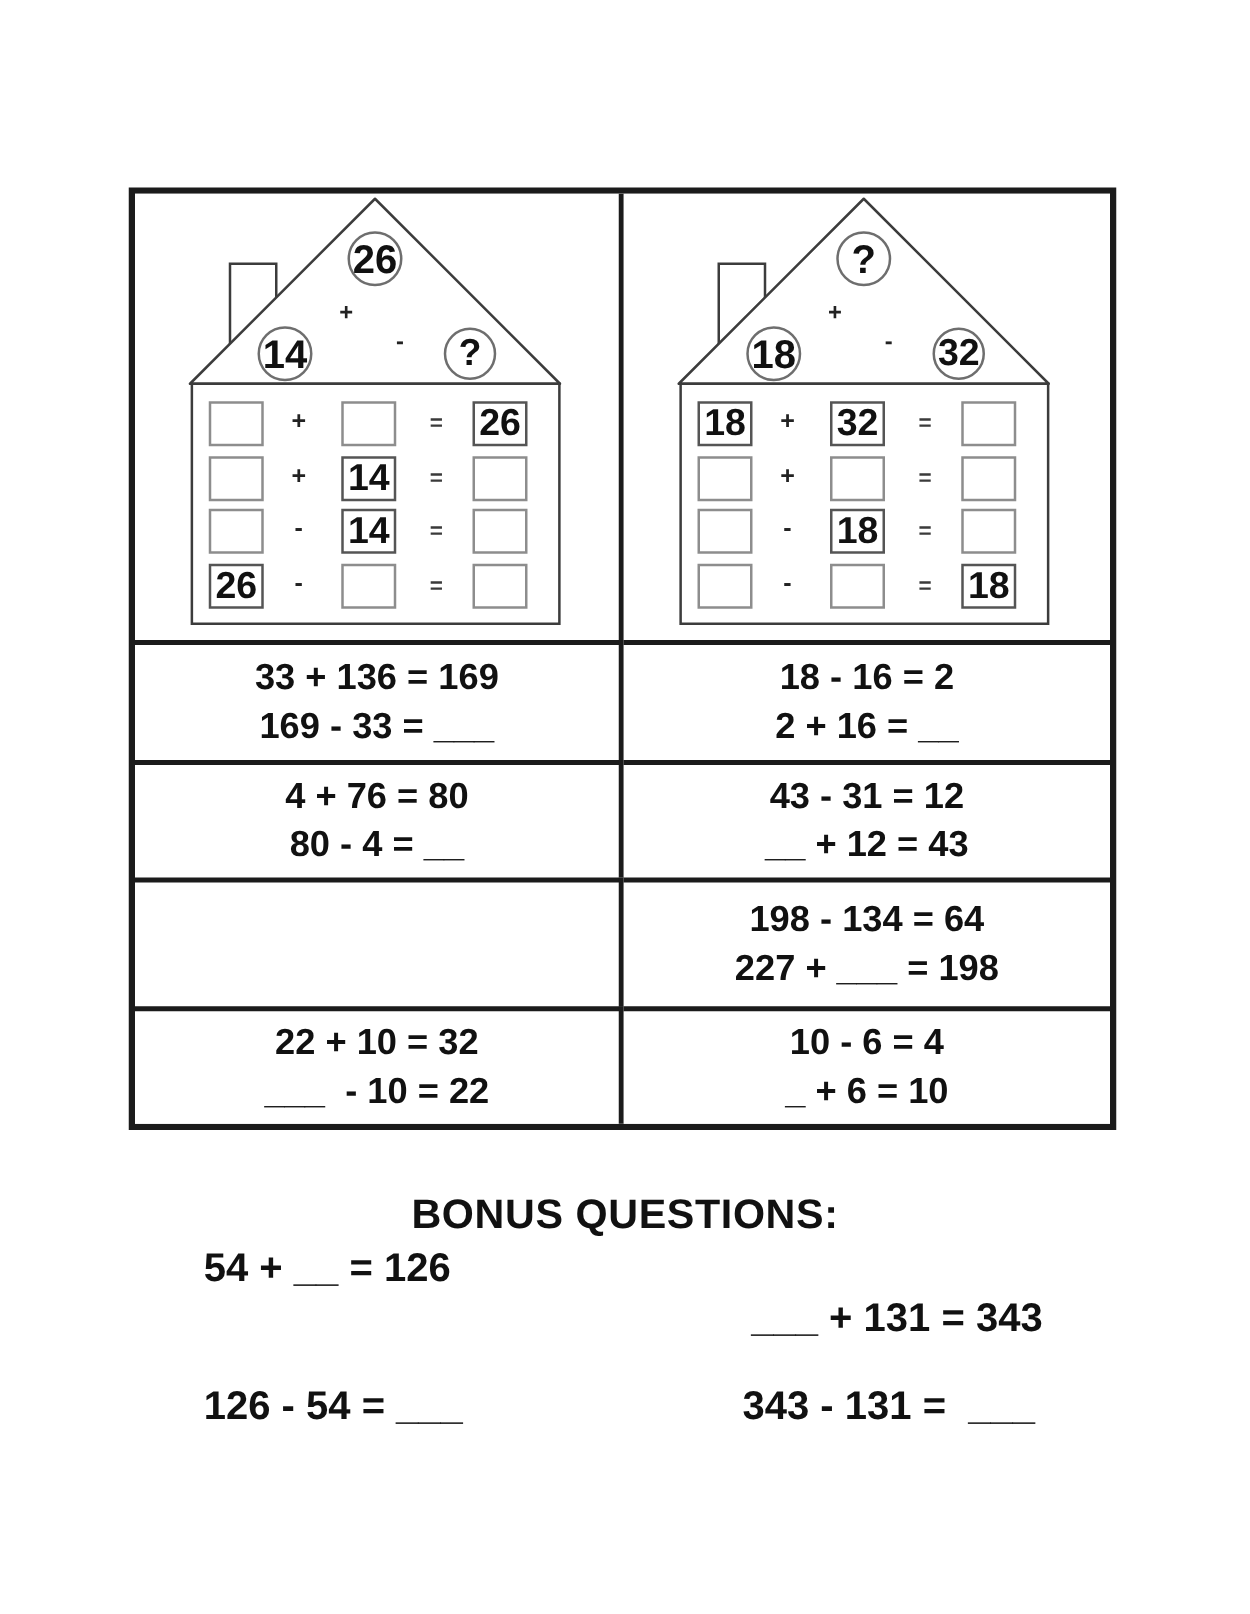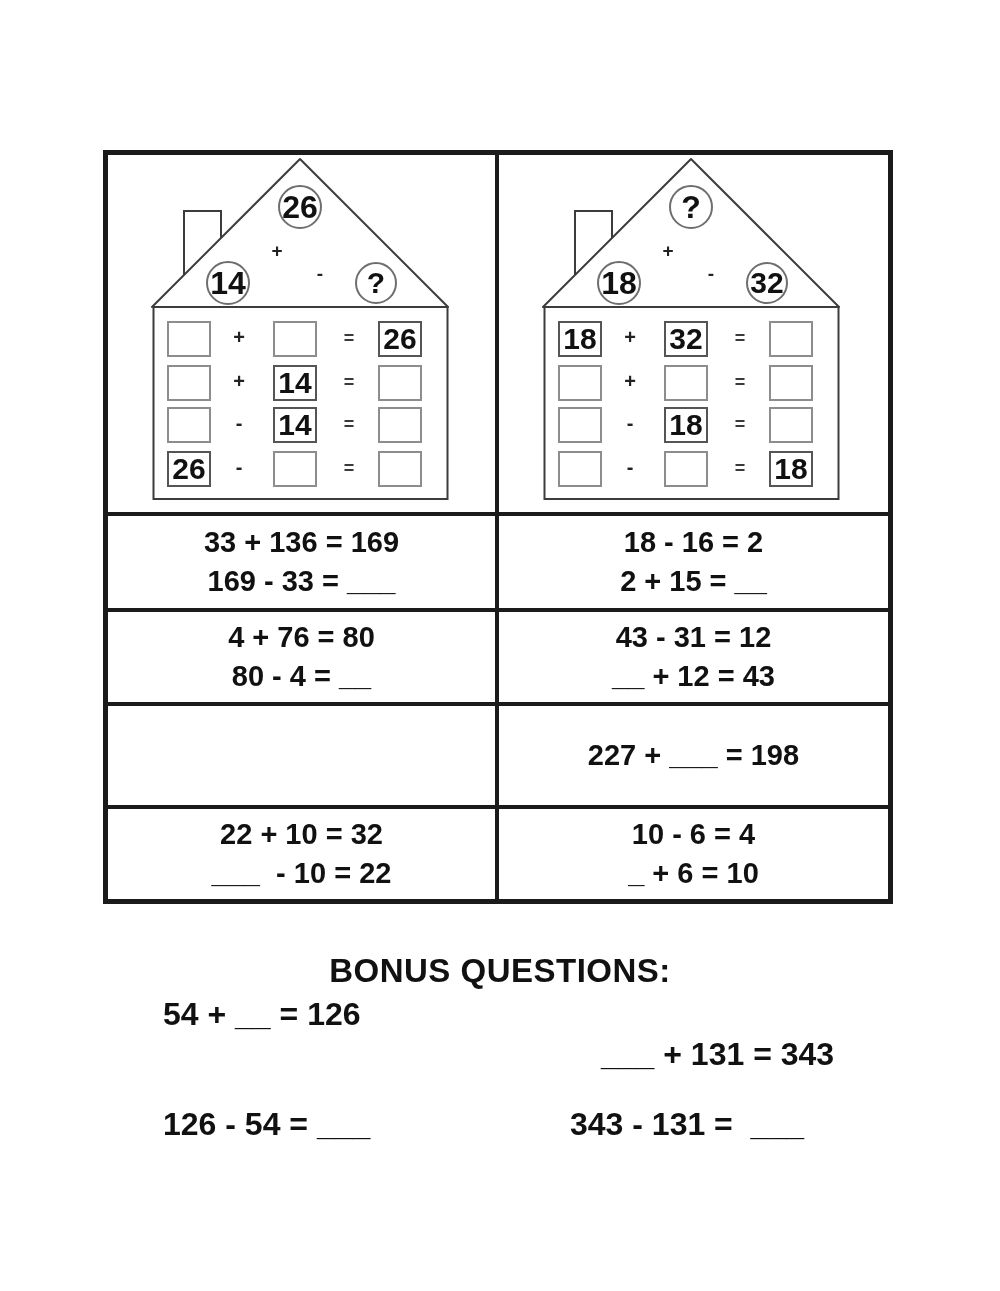--- a/index.html
+++ b/index.html
@@ -38,21 +38,21 @@
   .prob-cell{display:flex;flex-direction:column;align-items:center;justify-content:center;
     font-size:29px;font-weight:bold;line-height:39px;white-space:pre;}
 
   
   .bonus-title{position:absolute;left:0;top:952px;width:1000px;text-align:center;
     font-size:33px;font-weight:bold;letter-spacing:.5px;}
   .bonus-eq{position:absolute;font-size:32px;font-weight:bold;white-space:pre;}
   .b-l1{left:163px;top:996px}
   .b-l2{left:163px;top:1106px}
   .b-r1{left:601px;top:1036px}
-  .b-r2{left:570px;top:1106px}
+  .b-r2{left:594px;top:1106px}
 </style>
 </head>
 <body>
 
 <div class="table">
 
   <div class="cell col-l">
     <div class="house">
       <svg class="house-svg" width="387" height="357" viewBox="0 0 387 357">
         <rect x="76" y="56" width="37" height="70" fill="#ffffff" stroke="#3c3c3c" stroke-width="2"></rect>
@@ -141,35 +141,36 @@
       </div>
     </div>
   </div>
 
   <div class="cell col-l row-b prob-cell">
     <div>33 + 136 = 169</div>
     <div>169 - 33 = ___</div>
   </div>
   <div class="cell row-b prob-cell">
     <div>18 - 16 = 2</div>
-    <div>2 + 15 = __</div>
+    <div>2 + 16 = __</div>
   </div>
 
   <div class="cell col-l row-b prob-cell">
     <div>4 + 76 = 80</div>
     <div>80 - 4 = __</div>
   </div>
   <div class="cell row-b prob-cell">
     <div>43 - 31 = 12</div>
     <div>__ + 12 = 43</div>
   </div>
 
   <div class="cell col-l row-b prob-cell">
   </div>
   <div class="cell row-b prob-cell">
+    <div>198 - 134 = 64</div>
     <div>227 + ___ = 198</div>
   </div>
 
   <div class="cell col-l row-b prob-cell">
     <div>22 + 10 = 32</div>
     <div>___  - 10 = 22</div>
   </div>
   <div class="cell row-b prob-cell">
     <div>10 - 6 = 4</div>
     <div>_ + 6 = 10</div>

